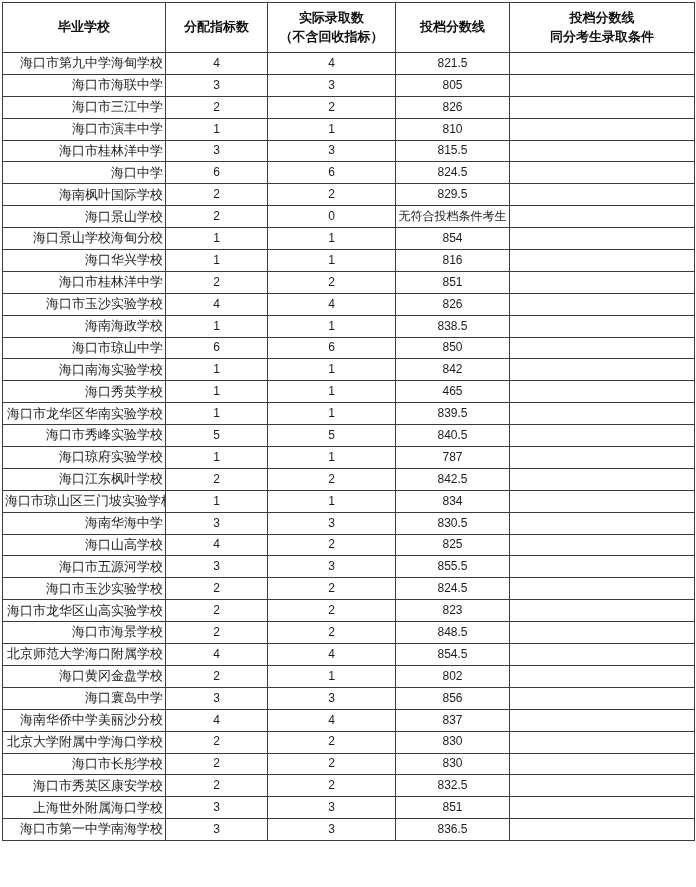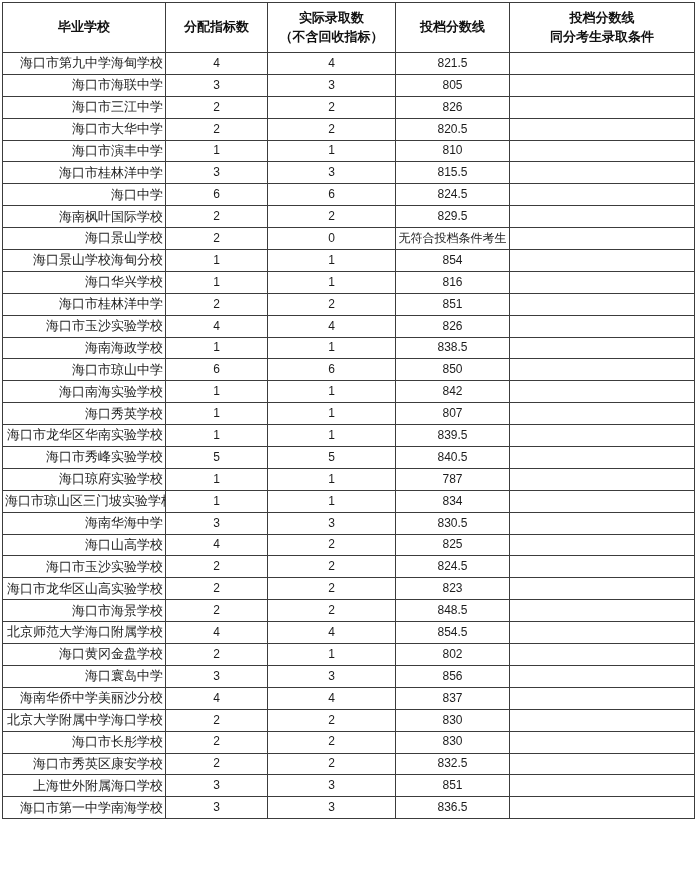--- a/index.html
+++ b/index.html
@@ -99,27 +99,20 @@
   </tr>
 
   <tr>
     <td class="school-cell">海口市三江中学</td>
     <td>2</td>
     <td>2</td>
     <td>826</td>
     <td></td>
   </tr>
 
-  <tr>
-    <td class="school-cell">海口市大华中学</td>
-    <td>2</td>
-    <td>2</td>
-    <td>820.5</td>
-    <td></td>
-  </tr>
 
   <tr>
     <td class="school-cell">海口市演丰中学</td>
     <td>1</td>
     <td>1</td>
     <td>810</td>
     <td></td>
   </tr>
 
   <tr>
@@ -207,21 +200,21 @@
     <td>1</td>
     <td>1</td>
     <td>842</td>
     <td></td>
   </tr>
 
   <tr>
     <td class="school-cell">海口秀英学校</td>
     <td>1</td>
     <td>1</td>
-    <td>807</td>
+    <td>465</td>
     <td></td>
   </tr>
 
   <tr>
     <td class="school-cell">海口市龙华区华南实验学校</td>
     <td>1</td>
     <td>1</td>
     <td>839.5</td>
     <td></td>
   </tr>
@@ -235,20 +228,27 @@
   </tr>
 
   <tr>
     <td class="school-cell">海口琼府实验学校</td>
     <td>1</td>
     <td>1</td>
     <td>787</td>
     <td></td>
   </tr>
 
+  <tr>
+    <td class="school-cell">海口江东枫叶学校</td>
+    <td>2</td>
+    <td>2</td>
+    <td>842.5</td>
+    <td></td>
+  </tr>
 
   <tr>
     <td class="school-cell">海口市琼山区三门坡实验学校</td>
     <td>1</td>
     <td>1</td>
     <td>834</td>
     <td></td>
   </tr>
 
   <tr>
@@ -260,20 +260,27 @@
   </tr>
 
   <tr>
     <td class="school-cell">海口山高学校</td>
     <td>4</td>
     <td>2</td>
     <td>825</td>
     <td></td>
   </tr>
 
+  <tr>
+    <td class="school-cell">海口市五源河学校</td>
+    <td>3</td>
+    <td>3</td>
+    <td>855.5</td>
+    <td></td>
+  </tr>
 
   <tr>
     <td class="school-cell">海口市玉沙实验学校</td>
     <td>2</td>
     <td>2</td>
     <td>824.5</td>
     <td></td>
   </tr>
 
   <tr>

